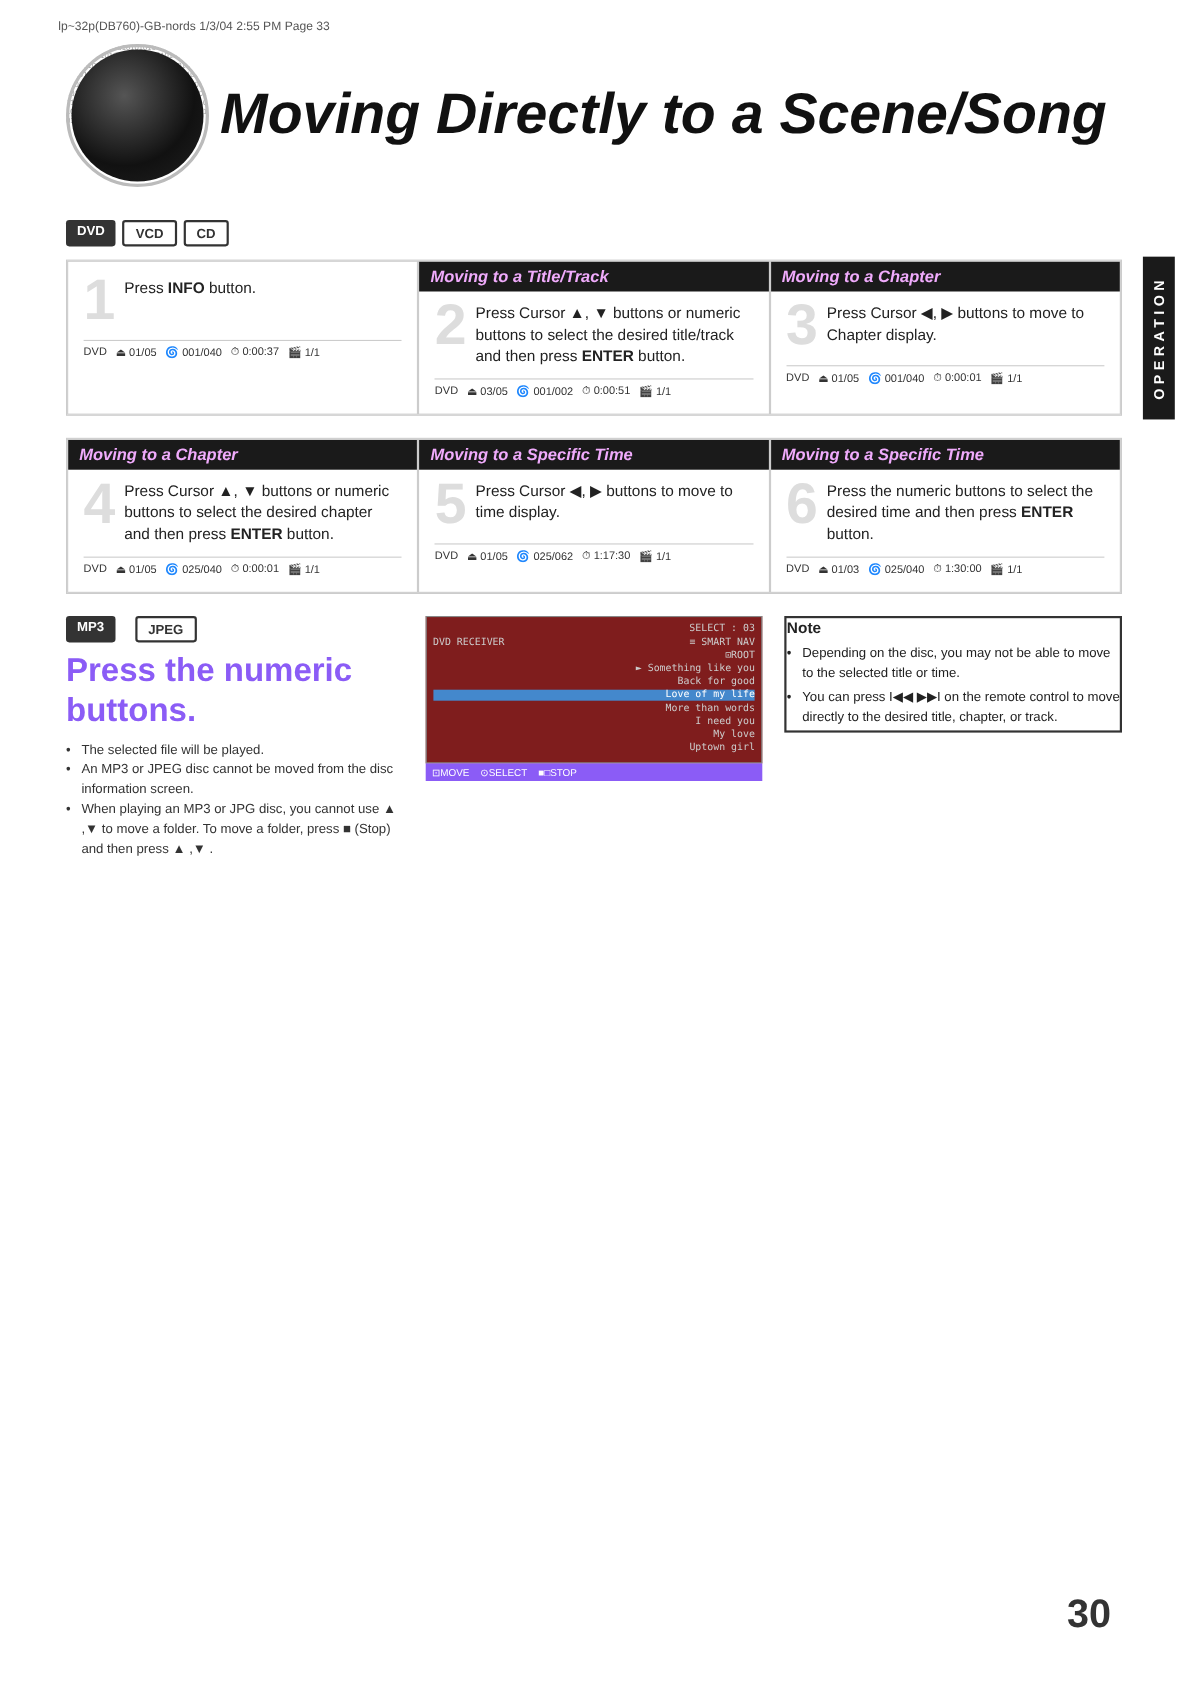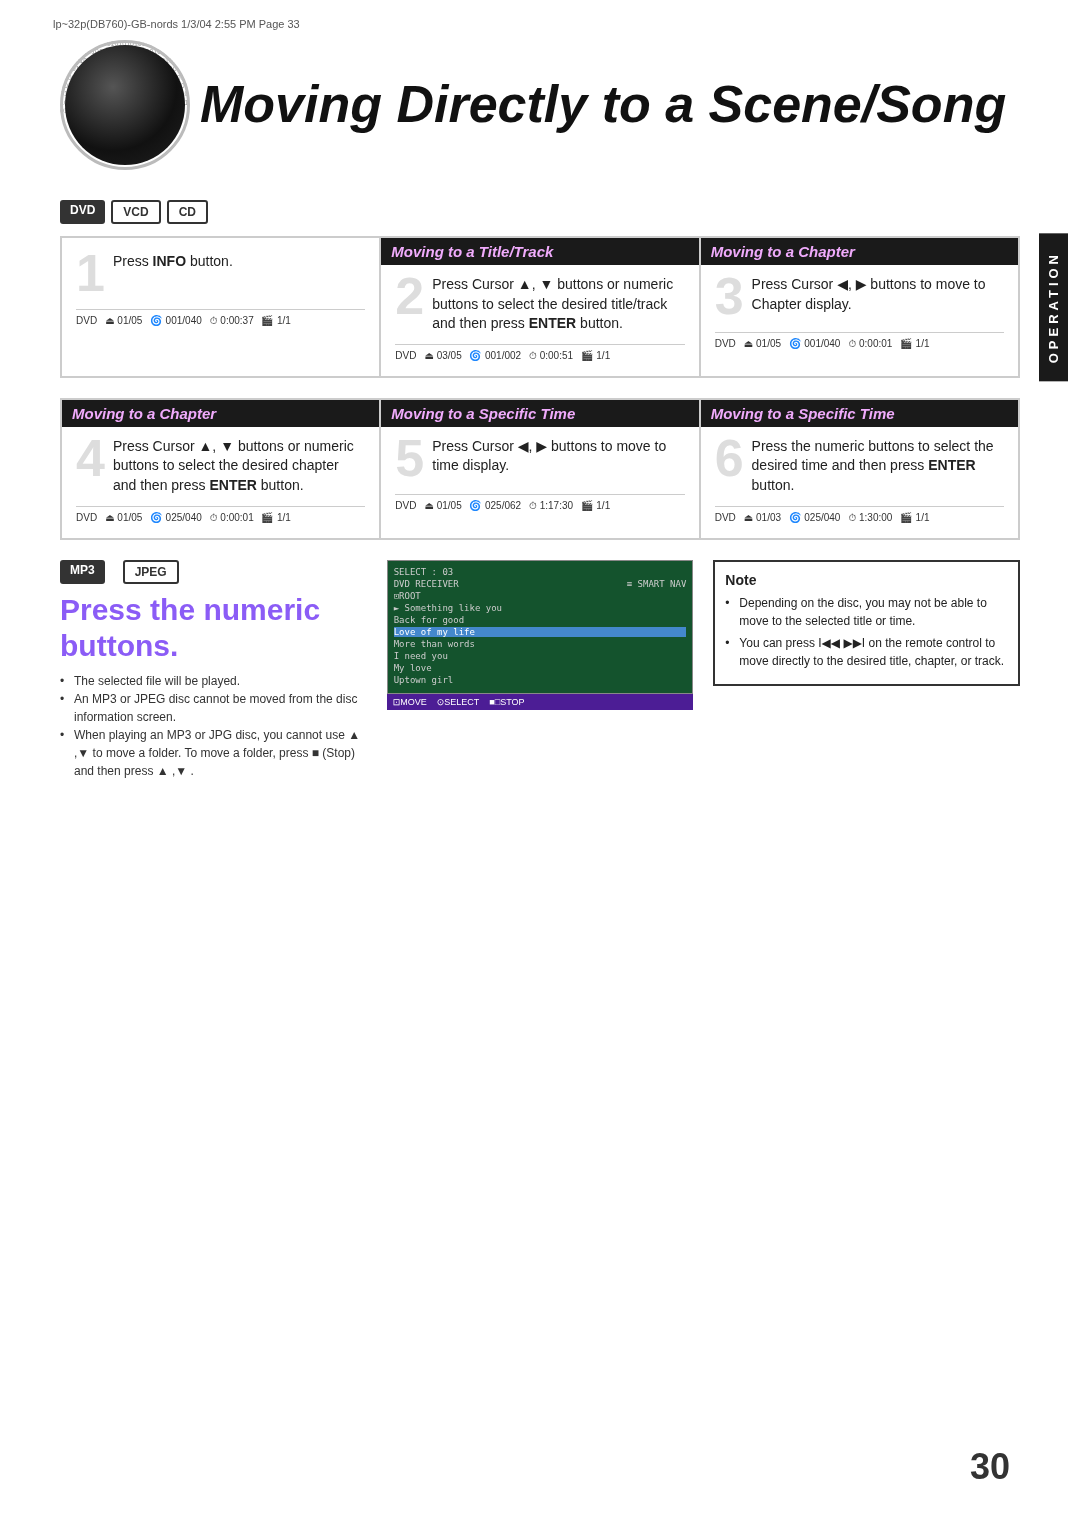--- a/index.html
+++ b/index.html
@@ -215,48 +215,48 @@
     }
     .bullet-list li::before {
       content: "•";
       position: absolute;
       left: 0;
     }
 
     
     .screen-mockup {
       border: 1px solid #888;
-      background: #14532d;
+      background: #7f1d1d;
       color: #fff;
       font-size: 9px;
       padding: 6px;
       font-family: monospace;
       min-height: 120px;
+      text-align: right;
     }
     .screen-mockup .s-row {
       color: #ccc;
       margin-bottom: 2px;
     }
     .screen-mockup .s-row.highlight {
       background: #4488cc;
       color: #fff;
     }
     .screen-bottom {
-      background: #4c1d95;
+      background: #8b5cf6;
       color: #fff;
       display: flex;
       gap: 10px;
       padding: 3px 6px;
       font-size: 9px;
     }
 
     
     .note-box {
       border: 2px solid #333;
-      padding: 10px;
     }
     .note-title {
       font-weight: bold;
       font-size: 14px;
       margin-bottom: 6px;
     }
     .note-box ul {
       list-style: none;
       padding: 0;
     }

